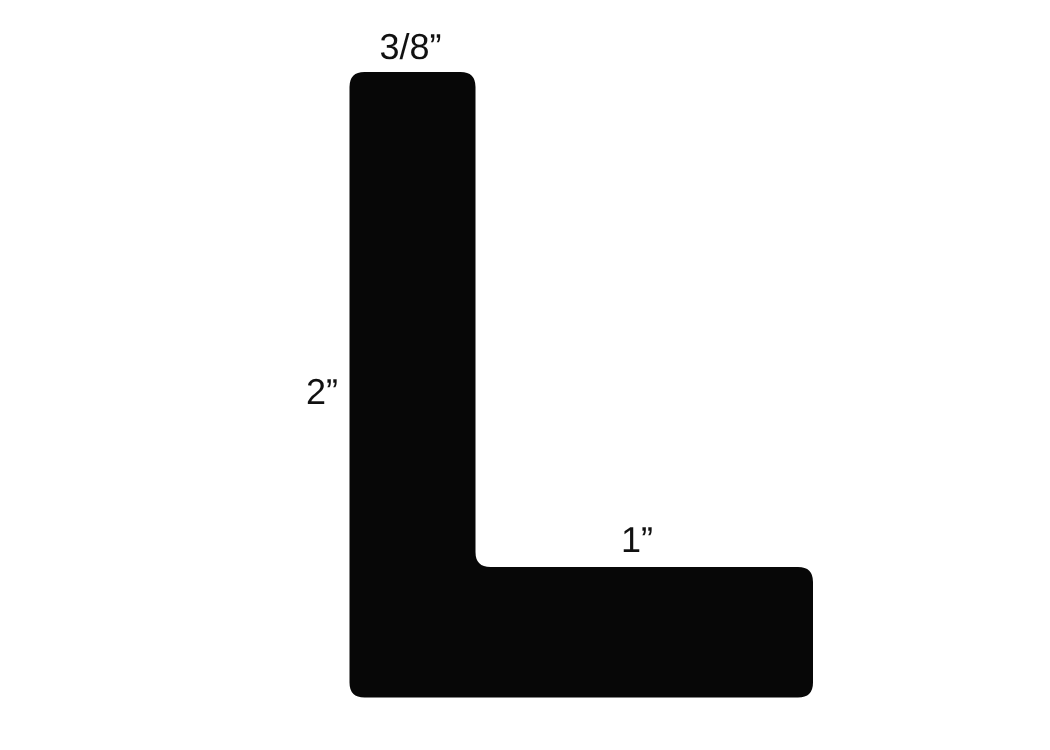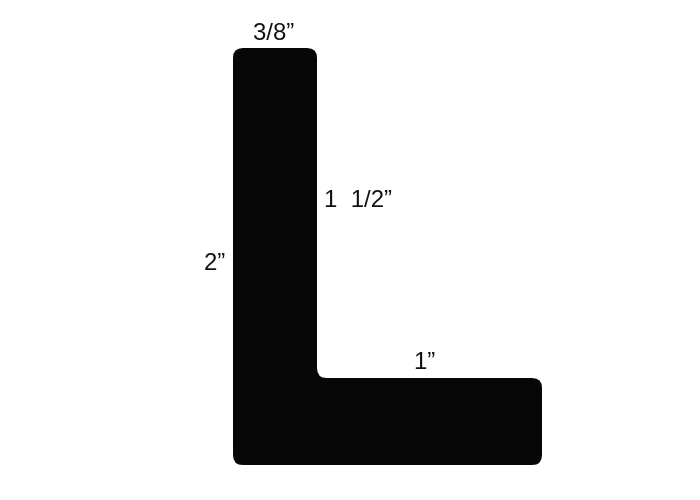--- a/index.html
+++ b/index.html
@@ -54,19 +54,18 @@
              Q 512 465 502 465
              L 213 465
              Q 203 465 203 455
              L 203 58
              Q 203 48 213 48
              Z" fill="#070707"></path>
   </svg>
 
   <span class="dim-label label-top-width">3/8”</span>
 
-  <span class="dim-label label-inner-height">1  1/2”</span>
 
   <span class="dim-label label-left-height">2”</span>
 
   <span class="dim-label label-arm-length">1”</span>
 
 </div>
 
 </body></html>

